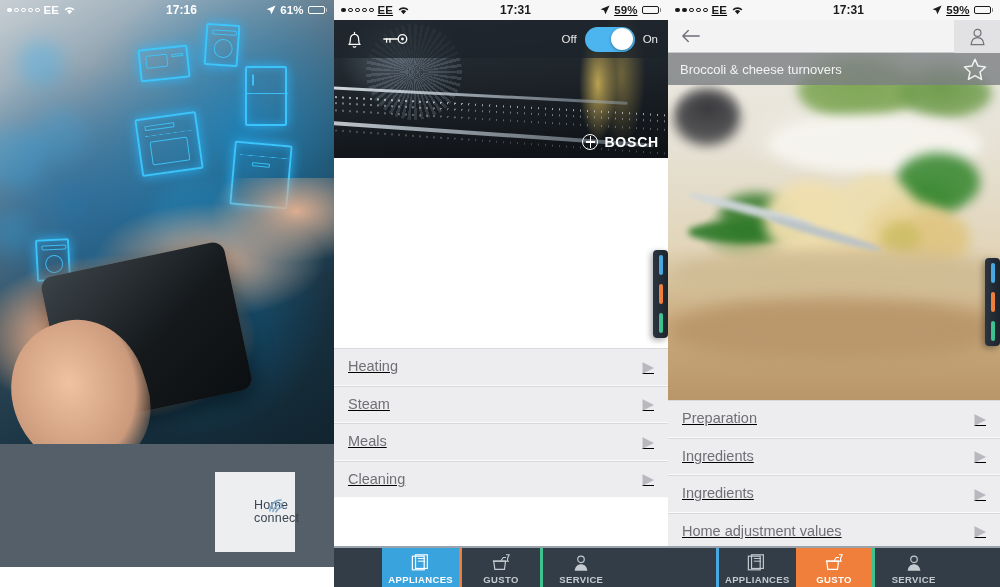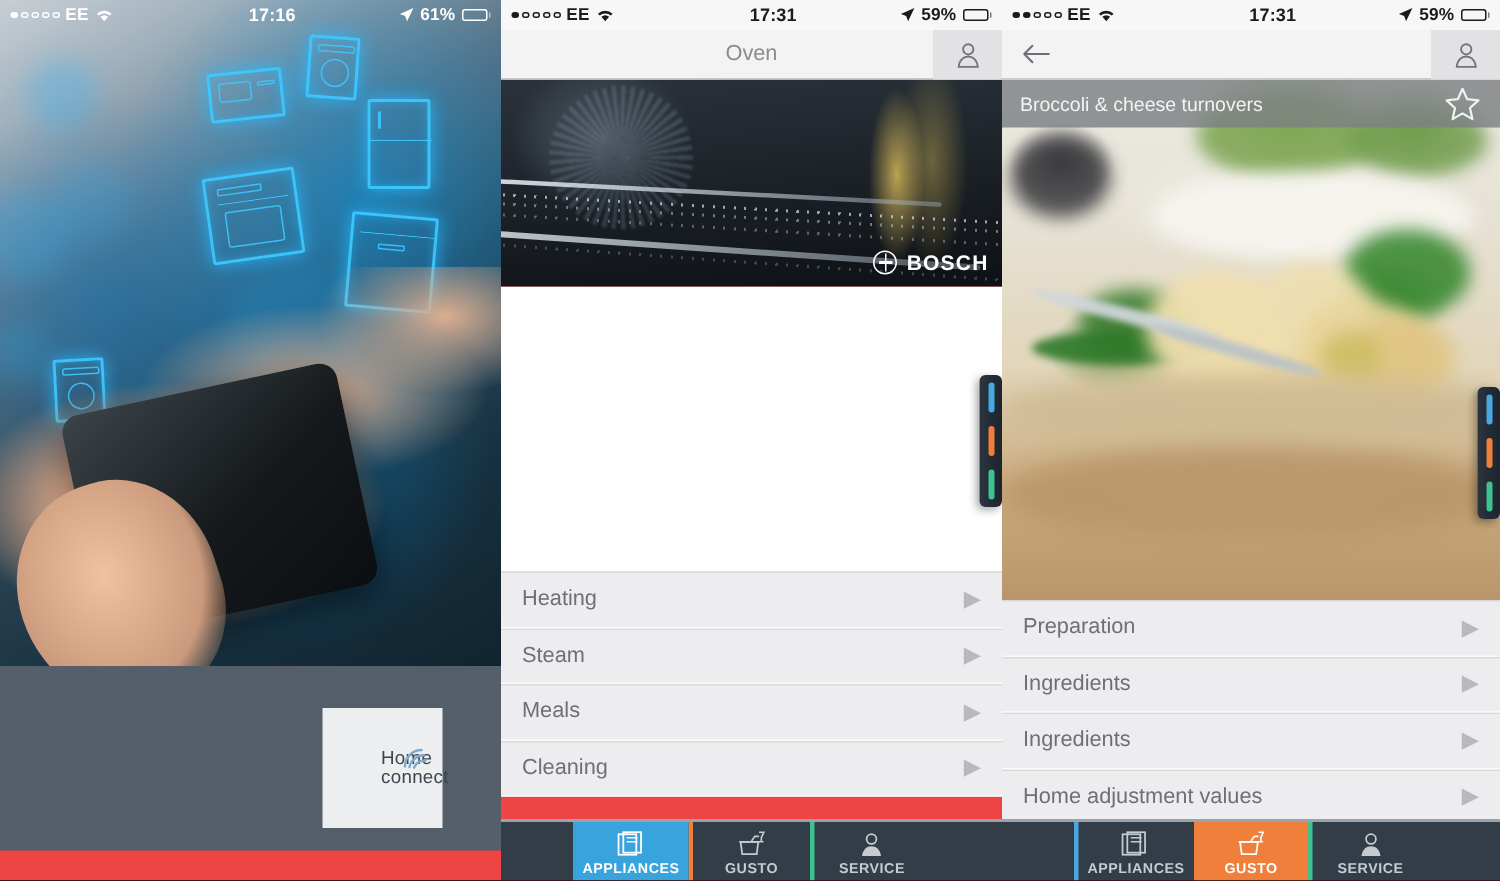--- a/index.html
+++ b/index.html
@@ -1,20 +1,20 @@
 <!DOCTYPE html>
 <html><head>
 <meta charset="utf-8">
 <style>
   * { margin:0; padding:0; box-sizing:border-box; }
   html,body { width:1000px; height:587px; overflow:hidden; background:#000;
               font-family:"Liberation Sans", sans-serif; }
   .stage { position:relative; width:1000px; height:587px; display:flex; }
 
-  .panel { position:relative; height:587px; overflow:hidden; background:#ef4444; }
+  .panel { position:relative; height:587px; overflow:hidden; background:#ffffff;text-decoration:underline; }
   .p1 { width:334px; }
   .p2 { width:334px; }
   .p3 { width:332px; }
 
   
   .statusbar { position:relative; height:20px; display:flex; align-items:center;
                padding:0 7px; font-size:11.5px; font-weight:bold; letter-spacing:0.1px; z-index:40; }
   .sb-dark { color:#1b1b1b; background:#f7f7f7; }
   .sb-over { color:#ffffff; background:transparent; }
   .sb-left { display:flex; align-items:center; gap:4px; }
@@ -284,41 +284,54 @@
             </svg>
         </span>
         <span>59%</span>
         <span class="batt">
           <span class="batt-body"><span class="batt-fill" style="width:59%"></span></span>
           <span class="batt-cap"></span>
         </span>
       </div>
     </div>
 
-    <div class="navbar">
-      <div class="nav-title">Oven</div>
-      <div class="nav-profile">
-        <span>
-          <svg width="19" height="19" viewBox="0 0 20 20">
-            <circle cx="10" cy="6.2" r="3.6" stroke="#73737a" stroke-width="1.3" fill="none"></circle>
-            <path d="M3.3 18.5 C3.8 13.4 7 11.2 10 11.2 C13 11.2 16.2 13.4 16.7 18.5 Z" stroke="#73737a" stroke-width="1.3" fill="none"></path>
-          </svg>
-        </span>
-      </div>
-    </div>
 
     <div class="oven-photo">
       <div class="fan"></div>
       <div class="rackbar" style="left:-6px;top:74px;width:300px;transform:rotate(3deg);"></div>
       <div class="rack" style="top:86px;transform:rotate(3.2deg);"></div>
       <div class="rack" style="top:92px;transform:rotate(3.2deg);opacity:.65;"></div>
       <div class="rack" style="top:100px;transform:rotate(3.4deg);opacity:.5;"></div>
       <div class="rackbar" style="left:-10px;top:112px;width:330px;height:4px;transform:rotate(4deg);opacity:.9;"></div>
       <div class="rack" style="top:122px;transform:rotate(4deg);opacity:.35;"></div>
 
+      <div class="oven-ctrl">
+        <span class="icon-bell">
+          <svg width="21" height="21" viewBox="0 0 22 22">
+            <path d="M5.2 16.2 C5.2 16.2 6.6 14.8 6.6 11.4 C6.6 8.2 8.1 5.6 11 5.6 C13.9 5.6 15.4 8.2 15.4 11.4 C15.4 14.8 16.8 16.2 16.8 16.2 Z" stroke="#fff" stroke-width="1.3" fill="none" stroke-linejoin="round"></path>
+            <path d="M9.4 18 A1.8 1.8 0 0 0 12.6 18" stroke="#fff" stroke-width="1.3" fill="none"></path>
+            <path d="M11 5.6 L11 3.6" stroke="#fff" stroke-width="1.3" stroke-linecap="round"></path>
+          </svg>
+        </span>
+        <span>
+          <svg width="28" height="16" viewBox="0 0 30 16">
+            <circle cx="23" cy="8" r="4.6" stroke="#fff" stroke-width="1.4" fill="none"></circle>
+            <circle cx="23" cy="8" r="1.5" fill="#fff"></circle>
+            <path d="M18.4 8 L3 8" stroke="#fff" stroke-width="1.4" stroke-linecap="round"></path>
+            <path d="M6 8 L6 11.4 M9.6 8 L9.6 11.4" stroke="#fff" stroke-width="1.4" stroke-linecap="round"></path>
+          </svg>
+        </span>
+        <div class="toggle-wrap">
+          <span class="tg-lbl">Off</span>
+          <span class="switch">
+              <span class="knob"></span>
+            </span>
+          <span class="tg-lbl">On</span>
+        </div>
+      </div>
 
       <div class="bosch">
         <span class="bosch-mark"></span>
         <span>BOSCH</span>
       </div>
     </div>
 
     <div class="white-gap" style="height:190px;"></div>
 
     <div class="list">

